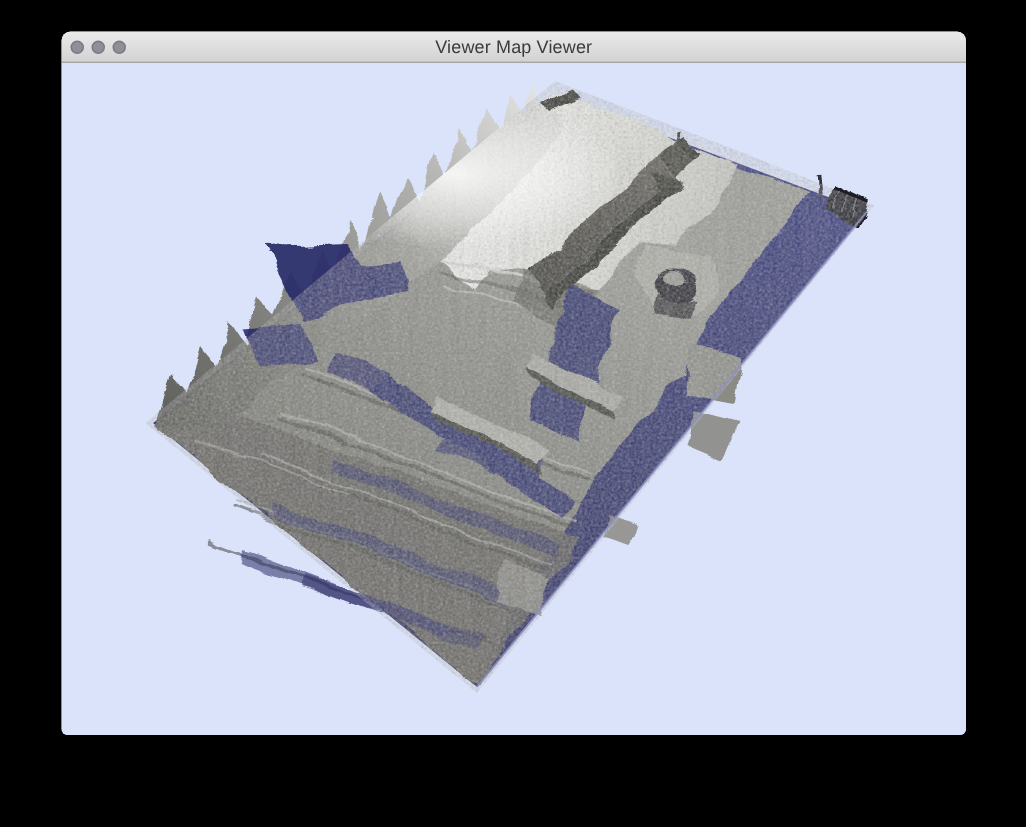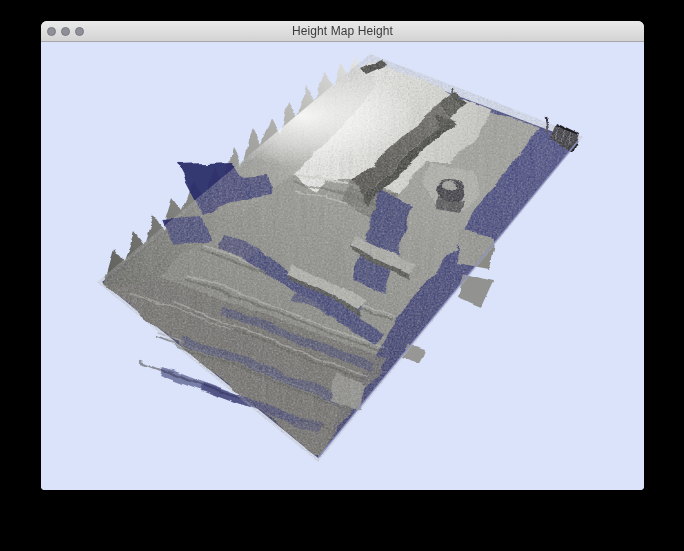--- a/index.html
+++ b/index.html
@@ -38,21 +38,21 @@
 
 <div class="stage">
   <div class="app-window">
 
     <div class="titlebar">
       <div class="traffic">
         <button class="dot"></button>
         <button class="dot"></button>
         <button class="dot"></button>
       </div>
-      <div class="title">Height Map Height</div>
+      <div class="title">Viewer Map Viewer</div>
     </div>
 
     <div class="viewport" style="background-color: rgb(218, 227, 249);">
       <svg width="603" height="449" viewBox="0 0 603 449">
         <defs>
           <linearGradient id="navyGrad" gradientUnits="userSpaceOnUse" x1="537" y1="99" x2="277" y2="416">
             <stop offset="0" stop-color="#323579"></stop>
             <stop offset="0.5" stop-color="#292c68"></stop>
             <stop offset="1" stop-color="#232457"></stop>
           </linearGradient>

